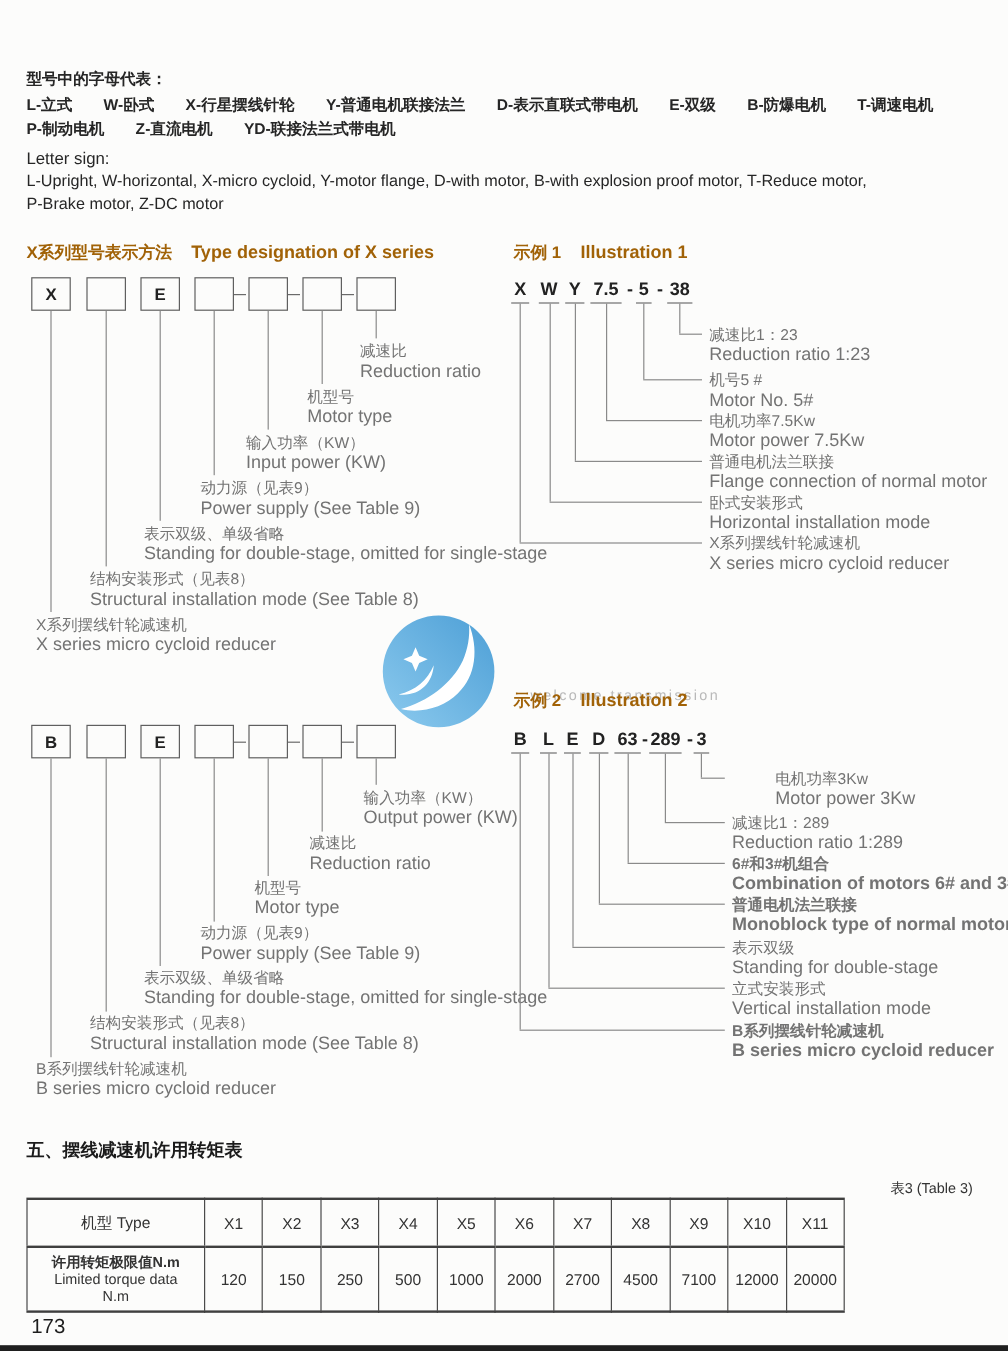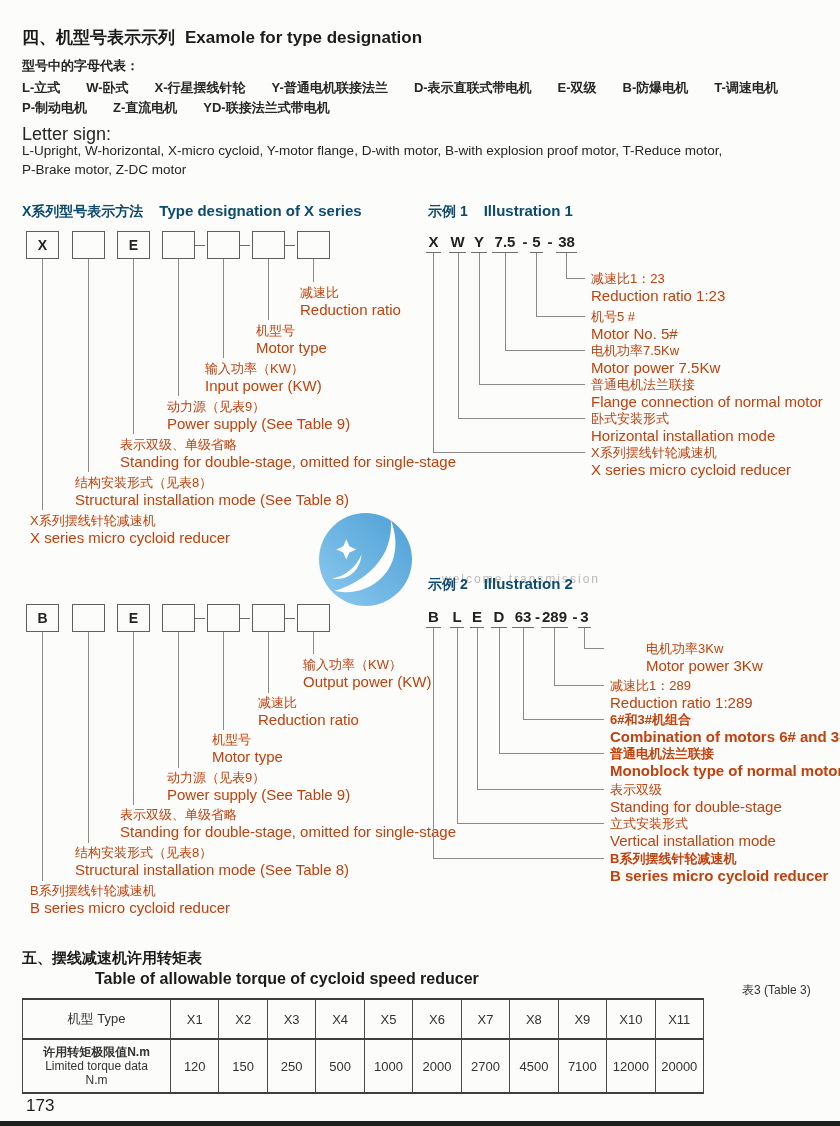--- a/index.html
+++ b/index.html
@@ -8,34 +8,34 @@
     background:#fcfcfb; overflow:hidden;
     font-family:"Liberation Sans","DejaVu Sans",sans-serif; color:#222;
   }
   .abs { position:absolute; white-space:nowrap; }
 
   
   .main-title { font-size:17px; font-weight:bold; color:#1b1b1b; }
   .main-title .en { margin-left:10px; }
   .body-line { font-size:13px; color:#262626; }
   .body-line.bold { font-weight:bold; }
-  .sec-heading { font-weight:bold; color:#0c4a6e; }
+  .sec-heading { font-weight:bold; color:#a16207; }
   .sec-heading .zh { font-size:14px; margin-right:16px; }
   .sec-heading .en { font-size:15px; }
 
   
   .box {
     position:absolute; width:31px; height:26px; border:1px solid #5f5f5f;
     display:flex; align-items:center; justify-content:center;
     font-size:14px; font-weight:bold; color:#222; background:transparent;
   }
   .vline { position:absolute; width:0; border-left:1px solid #8a8a8a; }
   .hline { position:absolute; height:0; border-top:1px solid #8a8a8a; }
   .boxdash { position:absolute; width:10px; height:0; border-top:1px solid #6a6a6a; }
-  .dlabel { position:absolute; line-height:17px; white-space:nowrap; color:#c2410c; }
+  .dlabel { position:absolute; line-height:17px; white-space:nowrap; color:#737373; }
   .dlabel .zh { font-size:13px; display:block; }
   .dlabel .en { font-size:15px; display:block; }
   .dlabel.bold .zh, .dlabel.bold .en { font-weight:bold; }
 
   .code-part {
     position:absolute; font-size:15px; font-weight:bold; color:#222;
     text-align:center; padding-bottom:2px; border-bottom:1px solid #6f6f6f;
   }
   .code-dash { position:absolute; font-size:15px; font-weight:bold; color:#222; text-align:center; }
 
@@ -87,27 +87,24 @@
         </linearGradient>
       </defs>
       <circle cx="47" cy="47" r="46" fill="url(#wmg)"></circle>
       <path d="M16,78 C38,72 58,57 67,38 C71,29 73,18 72,8 C80,28 78,51 63,65 C51,77 32,82 16,78 Z" fill="#ffffff"></path>
       <path d="M14,66 C28,63 38,54 43,42 C42,57 31,68 14,66 Z" fill="#ffffff"></path>
       <path d="M28,27 L31,34 L38,37 L31,40 L28,47 L25,40 L18,37 L25,34 Z" fill="#ffffff"></path>
     </svg>
     <div class="wm-tagline">welcome transmission</div>
   </div>
 
-  <div class="abs main-title" style="left:22px; top:26px;">
-    <span class="zh">四、机型号表示示列</span><span class="en">Examole for type designation</span>
-  </div>
   <div class="abs body-line bold" style="left:22px; top:57px;">型号中的字母代表：</div>
   <div class="abs body-line bold" style="left:22px; top:79px;">L-立式　　W-卧式　　X-行星摆线针轮　　Y-普通电机联接法兰　　D-表示直联式带电机　　E-双级　　B-防爆电机　　T-调速电机</div>
   <div class="abs body-line bold" style="left:22px; top:99px;">P-制动电机　　Z-直流电机　　YD-联接法兰式带电机</div>
-  <div class="abs body-line" style="left:22px; top:124px; font-size:18px;">Letter sign:</div>
+  <div class="abs body-line" style="left:22px; top:124px; font-size:14px;">Letter sign:</div>
   <div class="abs body-line" style="left:22px; top:143px; font-size:13.5px;">L-Upright, W-horizontal, X-micro cycloid, Y-motor flange, D-with motor, B-with explosion proof motor, T-Reduce motor,</div>
   <div class="abs body-line" style="left:22px; top:162px; font-size:13.5px;">P-Brake motor, Z-DC motor</div>
 
   <div class="abs sec-heading" style="left:22px; top:202px;">
     <span class="zh">X系列型号表示方法</span><span class="en">Type designation of X series</span>
   </div>
 
   <div class="box" style="left:26px; top:231px;">X</div>
   <div class="box" style="left:72px; top:231px;"></div>
   <div class="box" style="left:117px; top:231px;">E</div>
@@ -308,21 +305,20 @@
   <div class="dlabel" style="left:610px; top:815px;">
     <span class="zh">立式安装形式</span>
       <span class="en">Vertical installation mode</span>
   </div>
   <div class="dlabel bold" style="left:610px; top:850px;">
     <span class="zh">B系列摆线针轮减速机</span>
       <span class="en">B series micro cycloid reducer</span>
   </div>
 
   <div class="abs" style="left:22px; top:949px; font-size:15px; font-weight:bold; color:#1b1b1b;">五、摆线减速机许用转矩表</div>
-  <div class="abs" style="left:95px; top:970px; font-size:16px; font-weight:bold; color:#1b1b1b;">Table of allowable torque of cycloid speed reducer</div>
   <div class="abs table-ref" style="left:742px; top:982px;">表3 (Table 3)</div>
 
   <table class="torque-table">
     <colgroup>
       <col style="width:148px;">
       <col>
         <col>
         <col>
         <col>
         <col>

